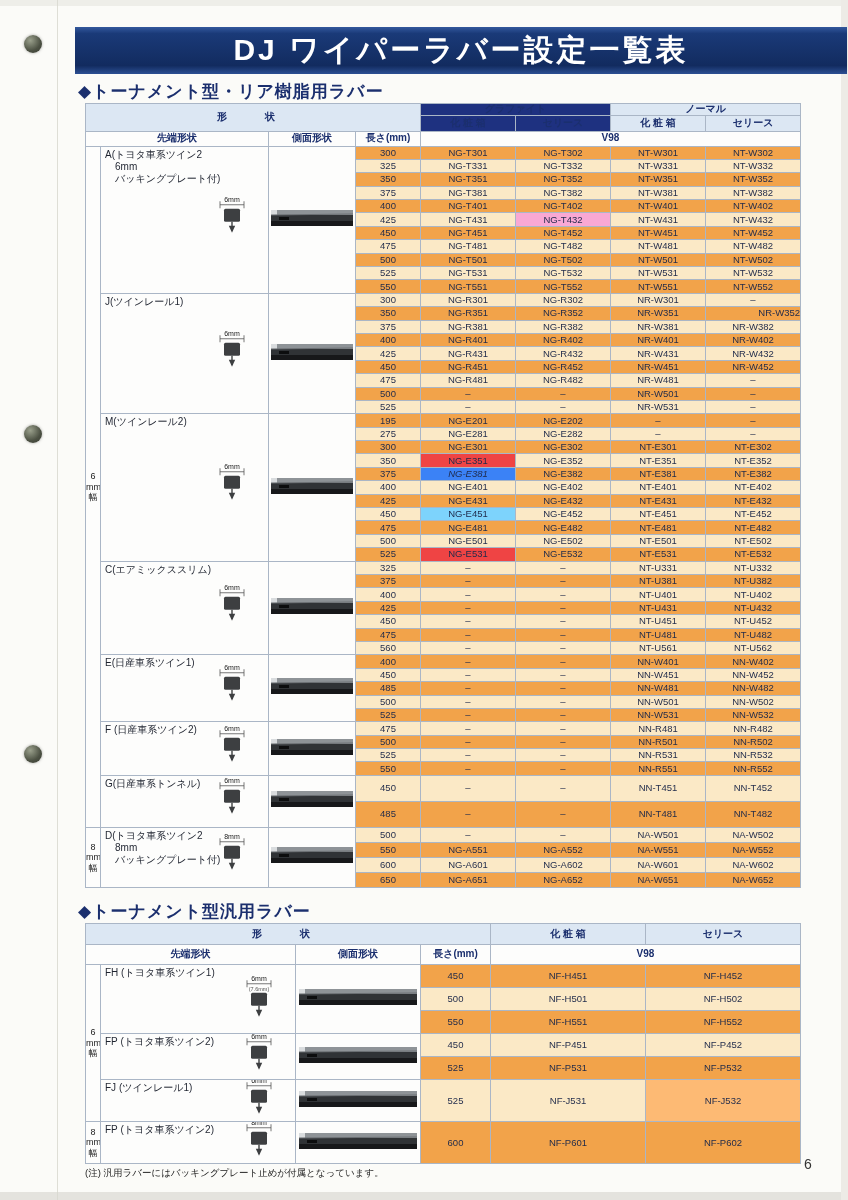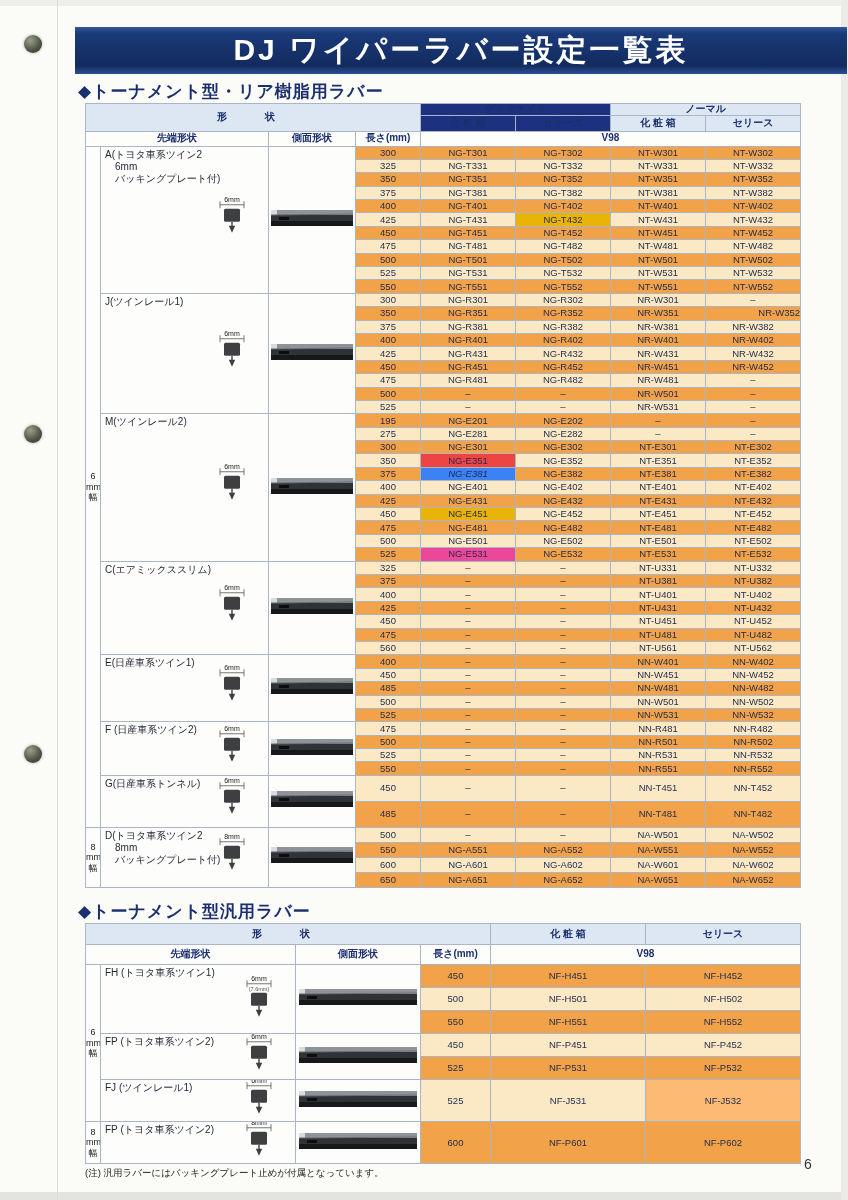--- a/index.html
+++ b/index.html
@@ -156,21 +156,21 @@
         <tr style="height: 13.4px;">
           <td class="c len" style="background: rgb(242, 163, 74);">400</td>
           <td class="c" style="background: rgb(242, 163, 74);">NG-T401</td>
           <td class="c" style="background: rgb(242, 163, 74);">NG-T402</td>
           <td class="c" style="background: rgb(242, 163, 74);">NT-W401</td>
           <td class="c" style="background: rgb(242, 163, 74);">NT-W402</td>
         </tr>
         <tr style="height: 13.4px;">
           <td class="c len" style="background: rgb(251, 233, 198);">425</td>
           <td class="c" style="background: rgb(251, 233, 198);">NG-T431</td>
-          <td class="c" style="background: #eab308;">NG-T432</td>
+          <td class="c" style="background: #f9a8d4;">NG-T432</td>
           <td class="c" style="background: rgb(251, 233, 198);">NT-W431</td>
           <td class="c" style="background: rgb(251, 233, 198);">NT-W432</td>
         </tr>
         <tr style="height: 13.4px;">
           <td class="c len" style="background: rgb(242, 163, 74);">450</td>
           <td class="c" style="background: rgb(242, 163, 74);">NG-T451</td>
           <td class="c" style="background: rgb(242, 163, 74);">NG-T452</td>
           <td class="c" style="background: rgb(242, 163, 74);">NT-W451</td>
           <td class="c" style="background: rgb(242, 163, 74);">NT-W452</td>
         </tr>
@@ -355,42 +355,42 @@
         </tr>
         <tr style="height: 13.4px;">
           <td class="c len" style="background: rgb(242, 163, 74);">425</td>
           <td class="c" style="background: rgb(242, 163, 74);">NG-E431</td>
           <td class="c" style="background: rgb(242, 163, 74);">NG-E432</td>
           <td class="c" style="background: rgb(242, 163, 74);">NT-E431</td>
           <td class="c" style="background: rgb(242, 163, 74);">NT-E432</td>
         </tr>
         <tr style="height: 13.4px;">
           <td class="c len" style="background: rgb(251, 233, 198);">450</td>
-          <td class="c" style="background: #eab308; text-align: center;">NG-E451</td>
+          <td class="c" style="background: #7dd3fc; text-align: center;">NG-E451</td>
           <td class="c" style="background: rgb(251, 233, 198);">NG-E452</td>
           <td class="c" style="background: rgb(251, 233, 198);">NT-E451</td>
           <td class="c" style="background: rgb(251, 233, 198);">NT-E452</td>
         </tr>
         <tr style="height: 13.4px;">
           <td class="c len" style="background: rgb(242, 163, 74);">475</td>
           <td class="c" style="background: rgb(242, 163, 74);">NG-E481</td>
           <td class="c" style="background: rgb(242, 163, 74);">NG-E482</td>
           <td class="c" style="background: rgb(242, 163, 74);">NT-E481</td>
           <td class="c" style="background: rgb(242, 163, 74);">NT-E482</td>
         </tr>
         <tr style="height: 13.4px;">
           <td class="c len" style="background: rgb(251, 233, 198);">500</td>
           <td class="c" style="background: rgb(251, 233, 198);">NG-E501</td>
           <td class="c" style="background: rgb(251, 233, 198);">NG-E502</td>
           <td class="c" style="background: rgb(251, 233, 198);">NT-E501</td>
           <td class="c" style="background: rgb(251, 233, 198);">NT-E502</td>
         </tr>
         <tr style="height: 13.4px;">
           <td class="c len" style="background: rgb(242, 163, 74);">525</td>
-          <td class="c" style="background: #ec4899;">NG-E531</td>
+          <td class="c" style="background: #ef4444;">NG-E531</td>
           <td class="c" style="background: rgb(242, 163, 74);">NG-E532</td>
           <td class="c" style="background: rgb(242, 163, 74);">NT-E531</td>
           <td class="c" style="background: rgb(242, 163, 74);">NT-E532</td>
         </tr>
         <tr style="height: 13.4px;">
           <td class="tipcell" rowspan="7">
             <div class="lbl">
               <div>C(エアミックススリム)</div>
             </div>
             <div class="diag"><svg width="44" height="48" viewBox="0 0 44 48">

